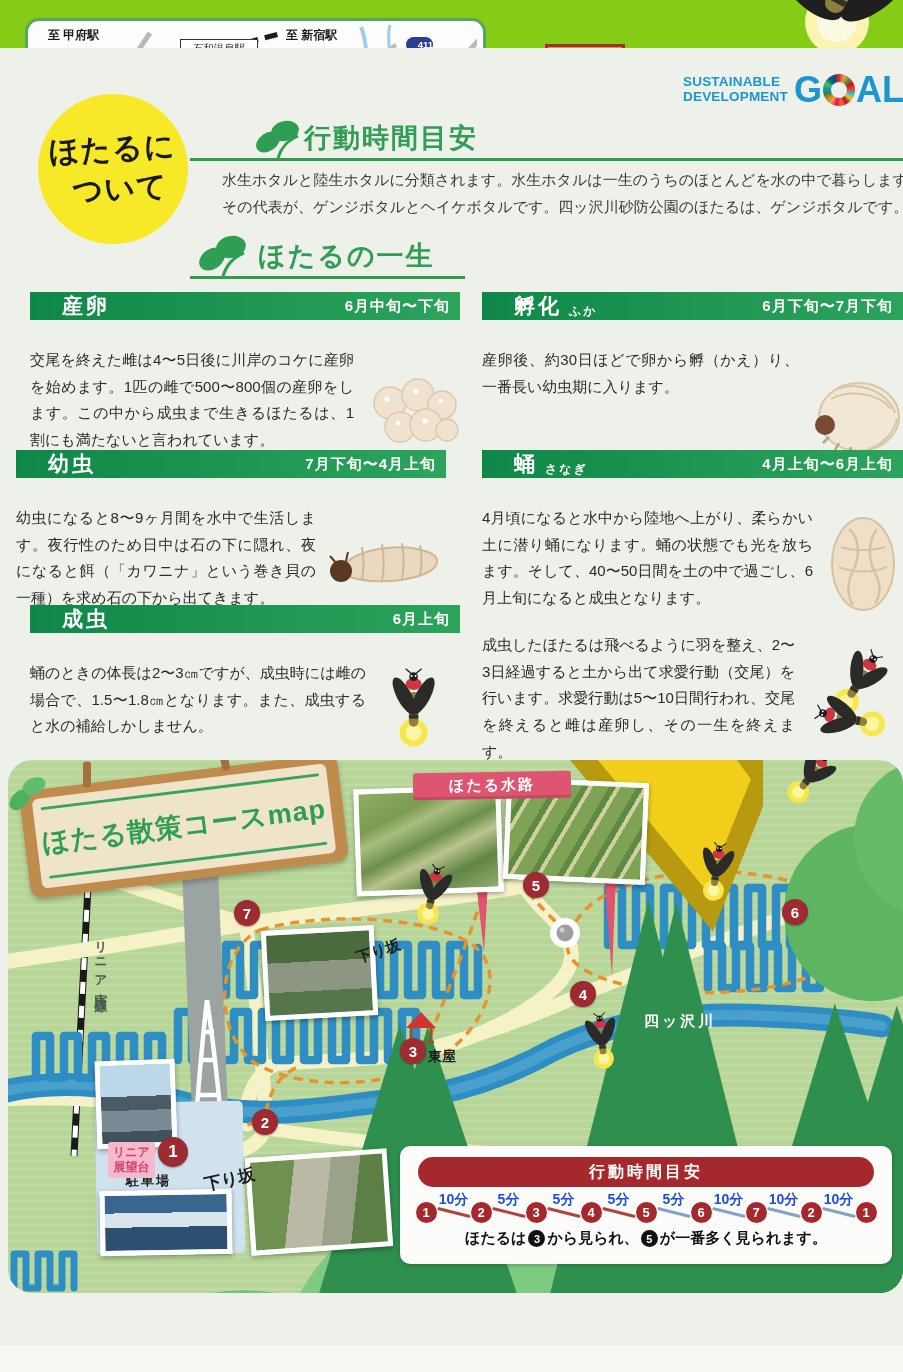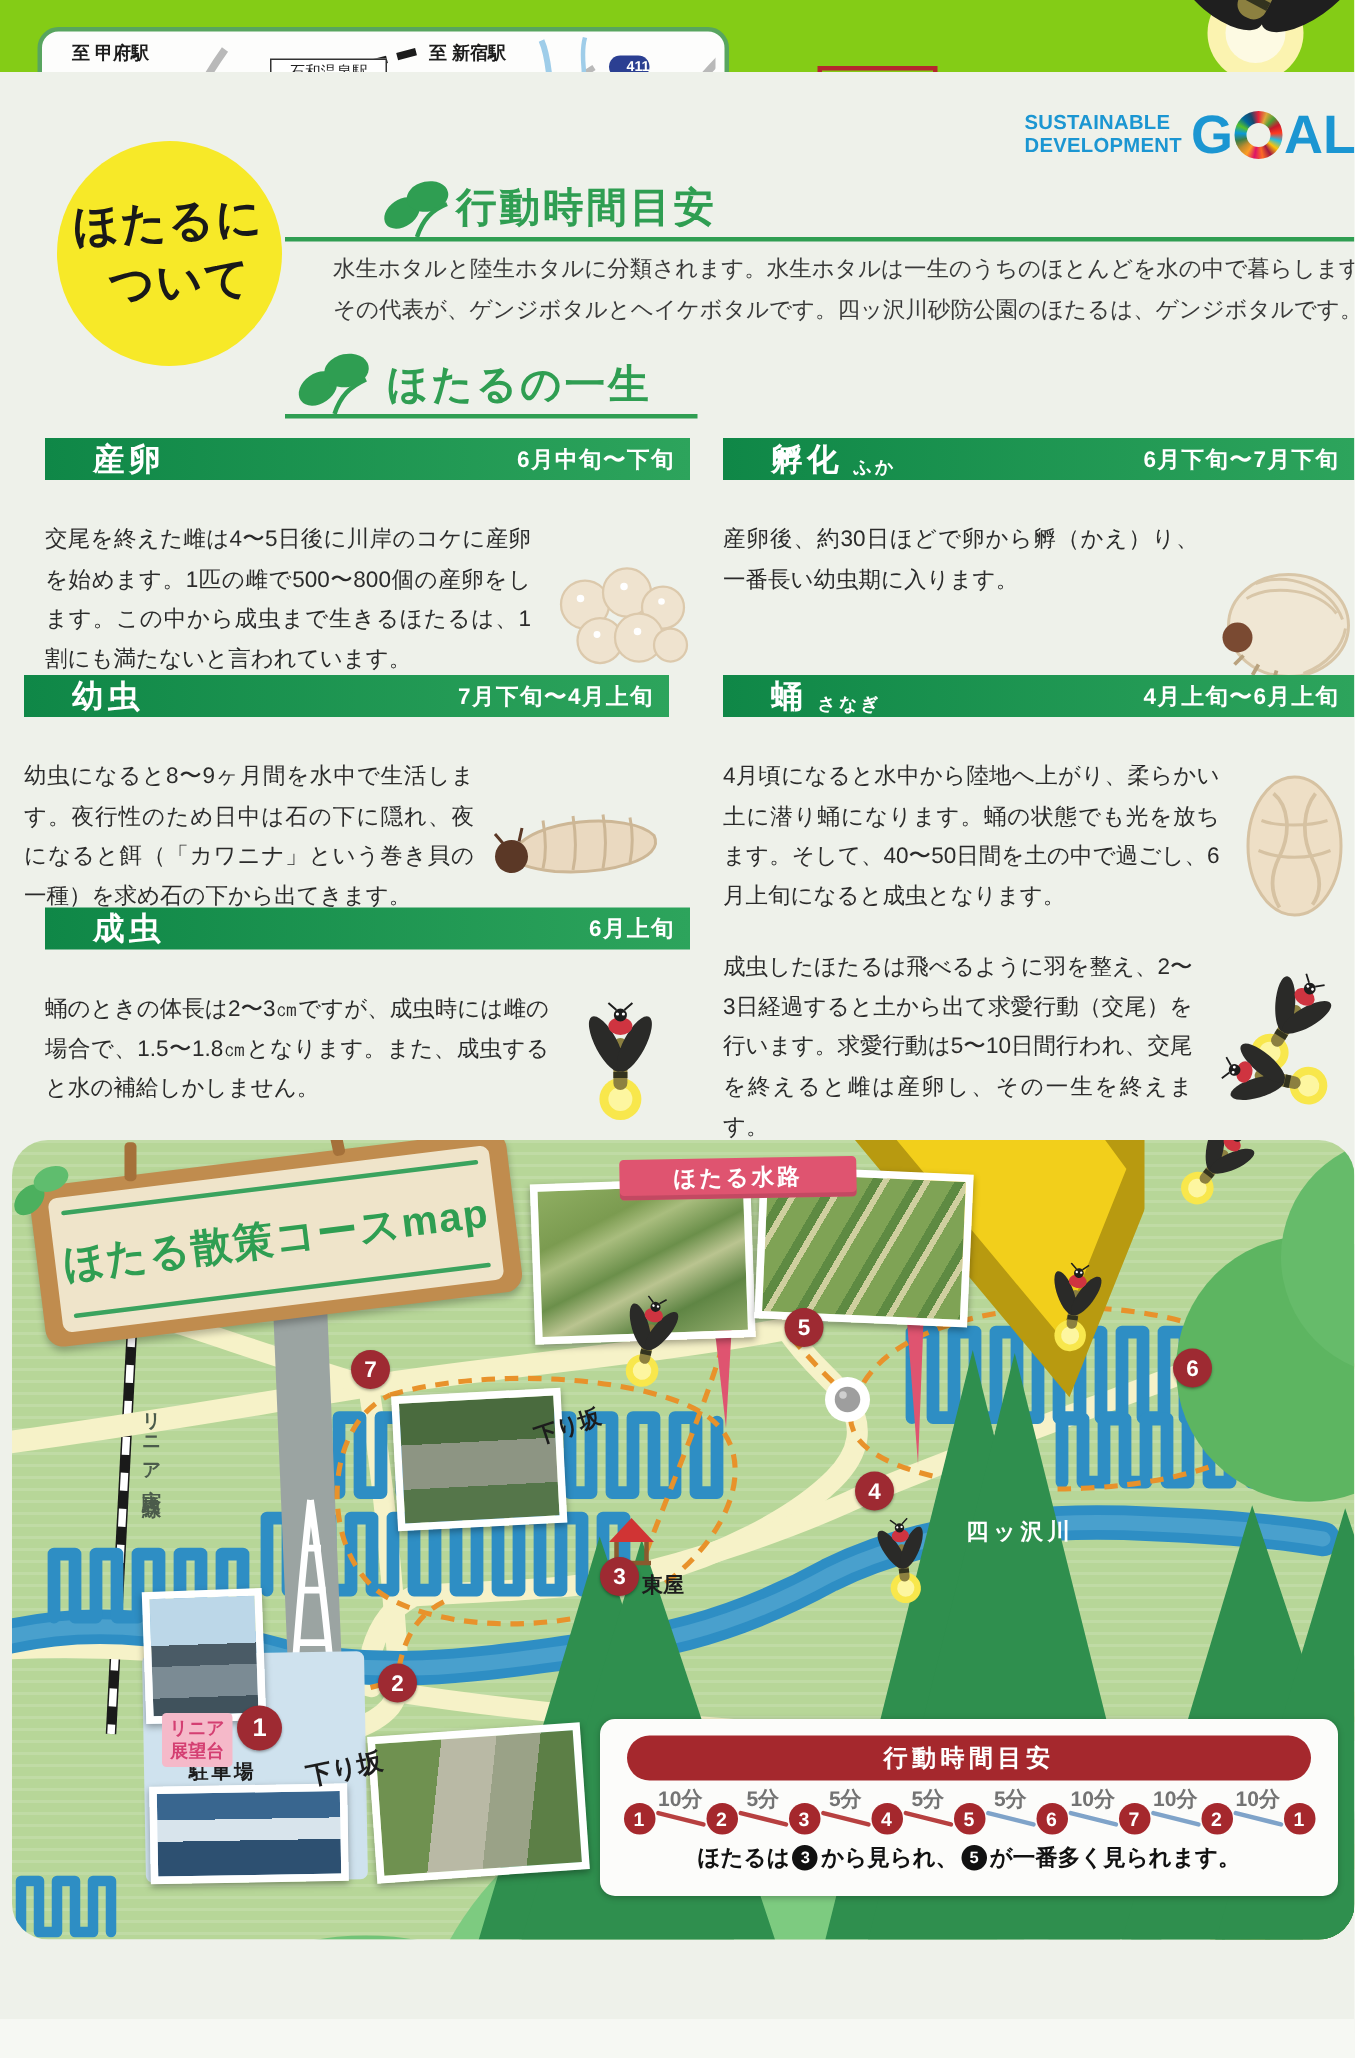--- a/index.html
+++ b/index.html
@@ -57,21 +57,21 @@
   .river-label{color:#fff;letter-spacing:3px;font-size:15px}
   .rail-label{writing-mode:vertical-rl;font-size:12.5px;color:#4b5b4b;letter-spacing:3px;font-weight:bold}
   .deck-label{position:absolute;left:100px;top:382px;background:#f5b9c9;color:#d43f72;font-size:12px;font-weight:bold;line-height:1.25;padding:3px 5px;border-radius:3px;text-align:center;z-index:5}
   .ffm{position:absolute;z-index:5}
   
   .tg{position:absolute;left:392px;top:386px;width:492px;height:118px;background:#fcfcfa;border-radius:10px;box-shadow:0 1px 4px rgba(0,0,0,.25);z-index:7}
   .tg-banner{margin:11px 18px 0;height:30px;border-radius:16px;background:#a5282d;color:#fff;font-size:16px;font-weight:bold;display:flex;align-items:center;justify-content:center;letter-spacing:3px}
   .tg-row{display:flex;align-items:flex-start;justify-content:center;margin-top:5px;padding:0 6px}
   .tg-node{width:21px;height:21px;border-radius:50%;background:#a5282d;color:#fff;font-size:13px;font-weight:bold;display:flex;align-items:center;justify-content:center;margin-top:10px;flex:none}
   .tg-seg{width:34px;position:relative;flex:none;text-align:center;margin-top:0}
-  .tg-time{font-size:14px;font-weight:bold;color:#737373;display:block;line-height:1.1}
+  .tg-time{font-size:14px;font-weight:bold;color:#1d4ed8;display:block;line-height:1.1}
   .tg-line{display:block;height:2.5px;margin-top:4px;transform:rotate(14deg);border-radius:2px}
   .seg-red .tg-line{background:#b74040}
   .seg-blue .tg-line{background:#7fa3c9}
   .tg-note{margin-top:6px;text-align:center;font-size:15px;font-weight:bold;color:#111;display:flex;align-items:center;justify-content:center}
   .tg-circ{width:17px;height:17px;border-radius:50%;background:#111;color:#fff;font-size:11px;font-weight:bold;display:inline-flex;align-items:center;justify-content:center;margin:0 2px}
   .foot-band{position:absolute;left:0;bottom:0;width:903px;height:26px;background:#f6f8f3}
 </style>
 </head>
 <body>
 

